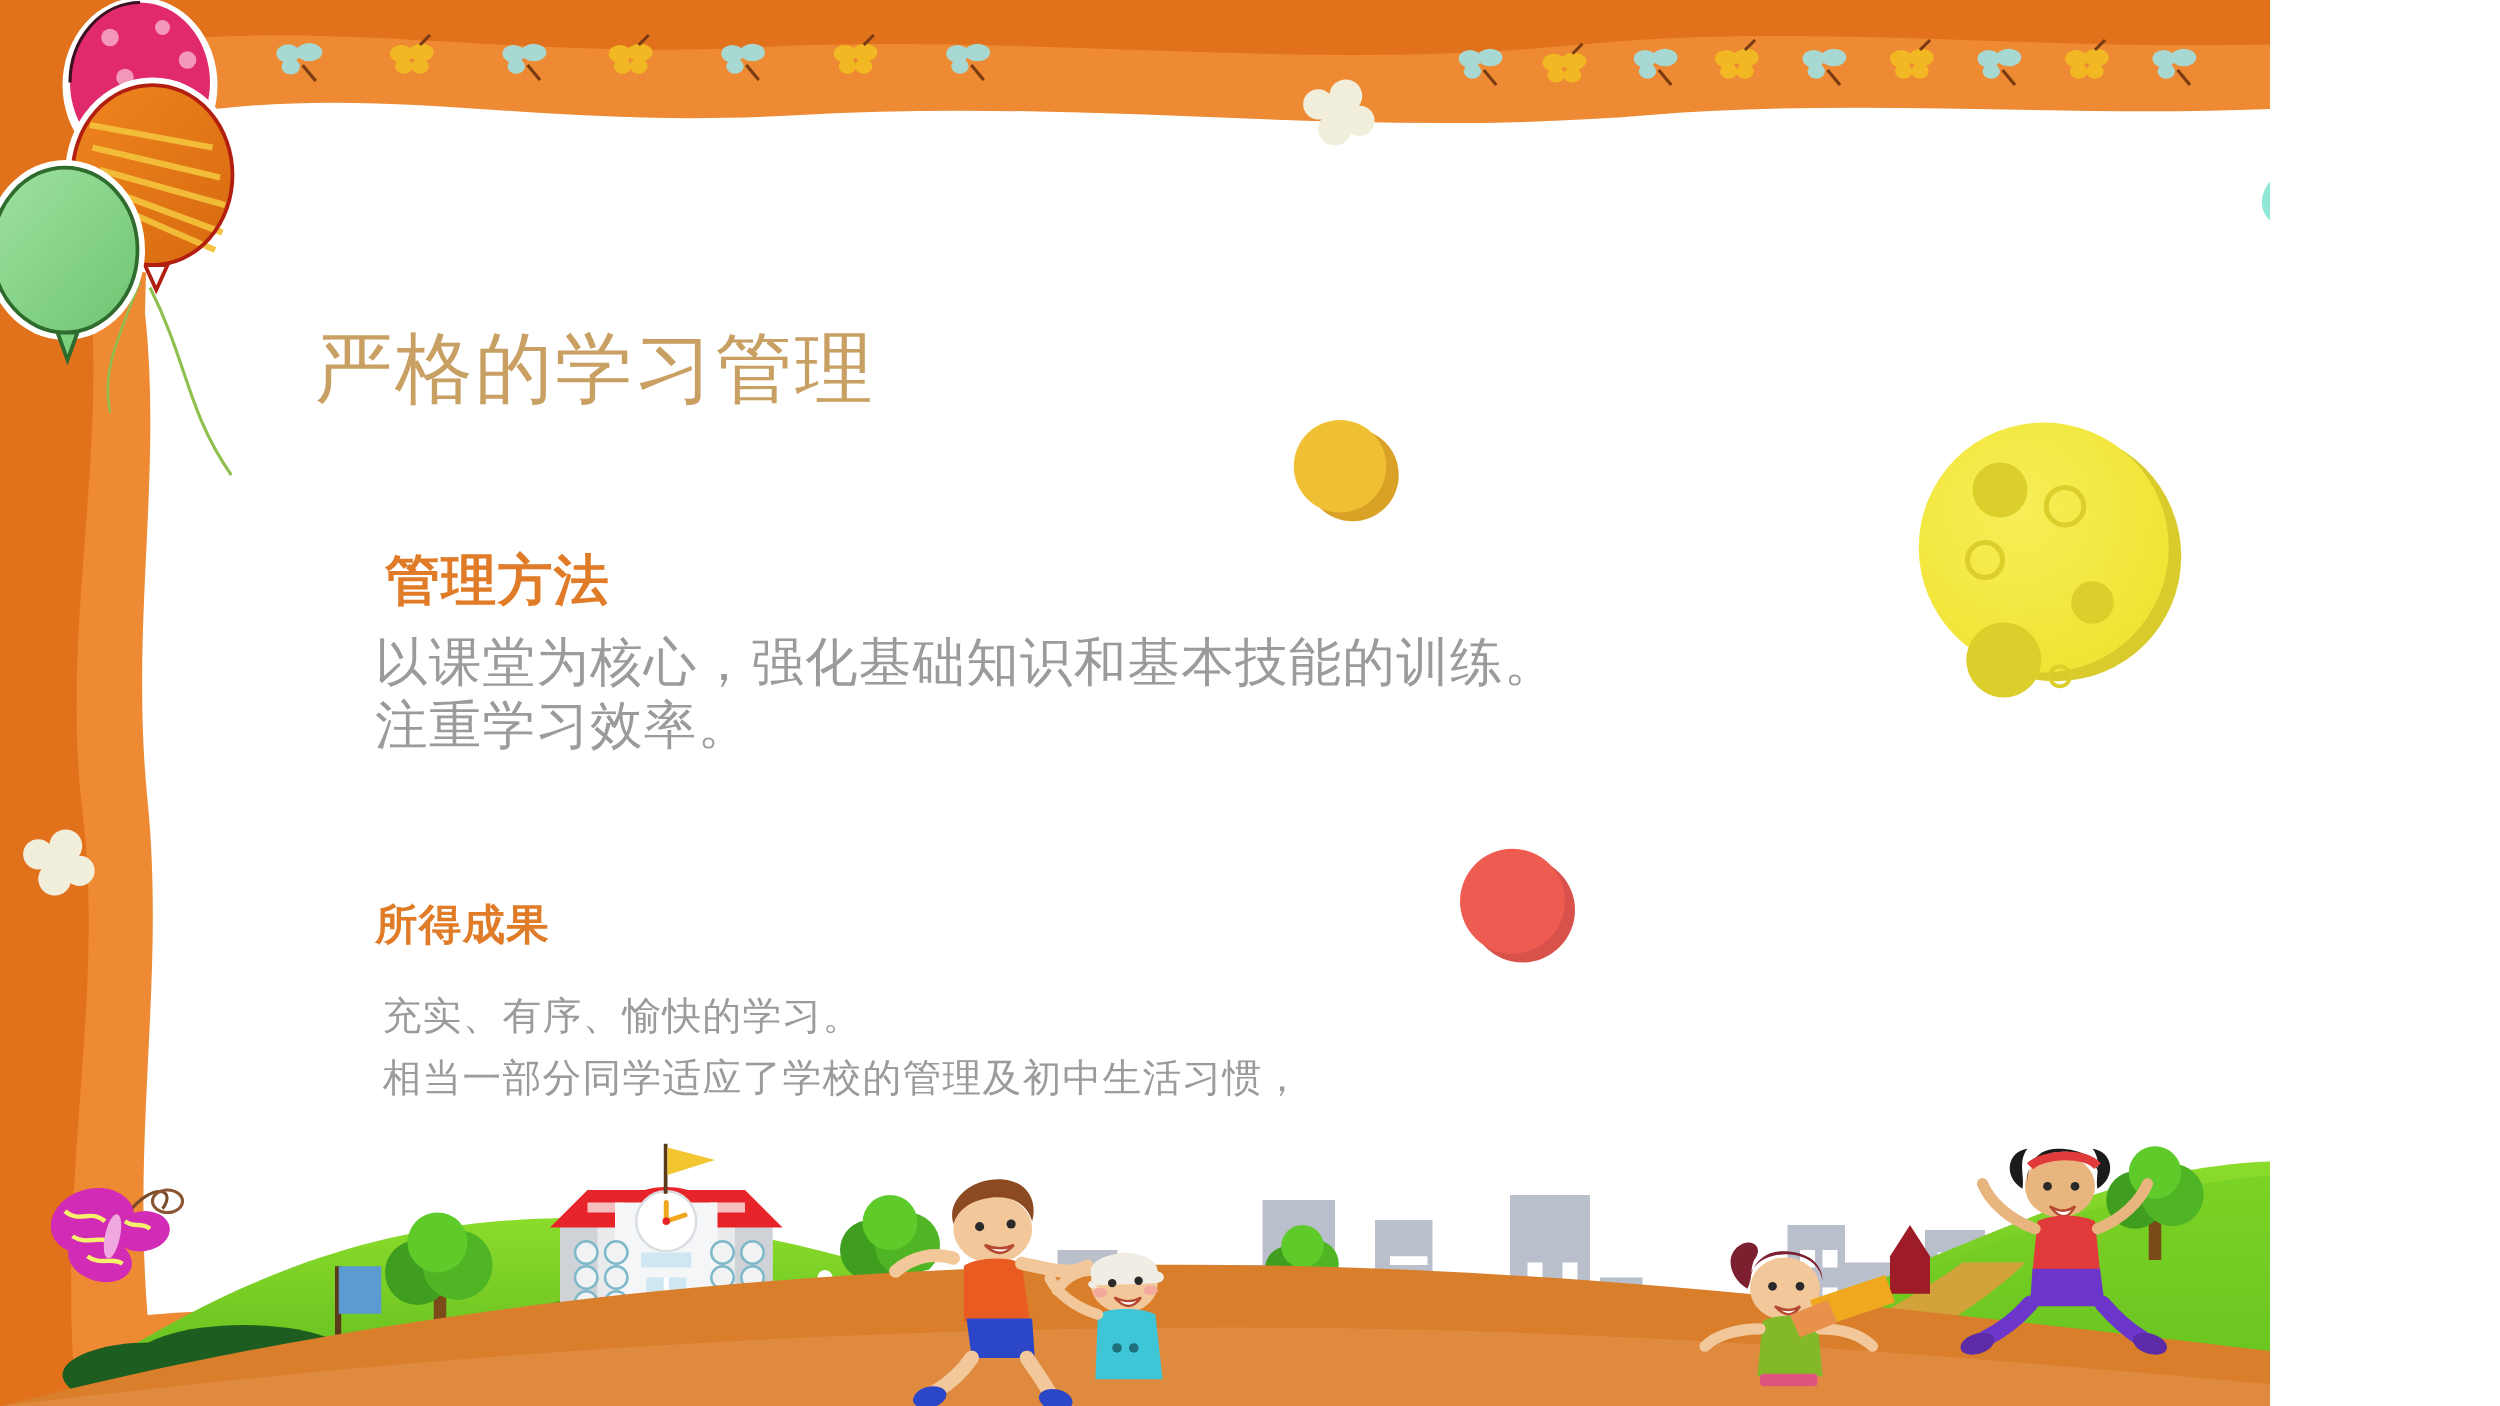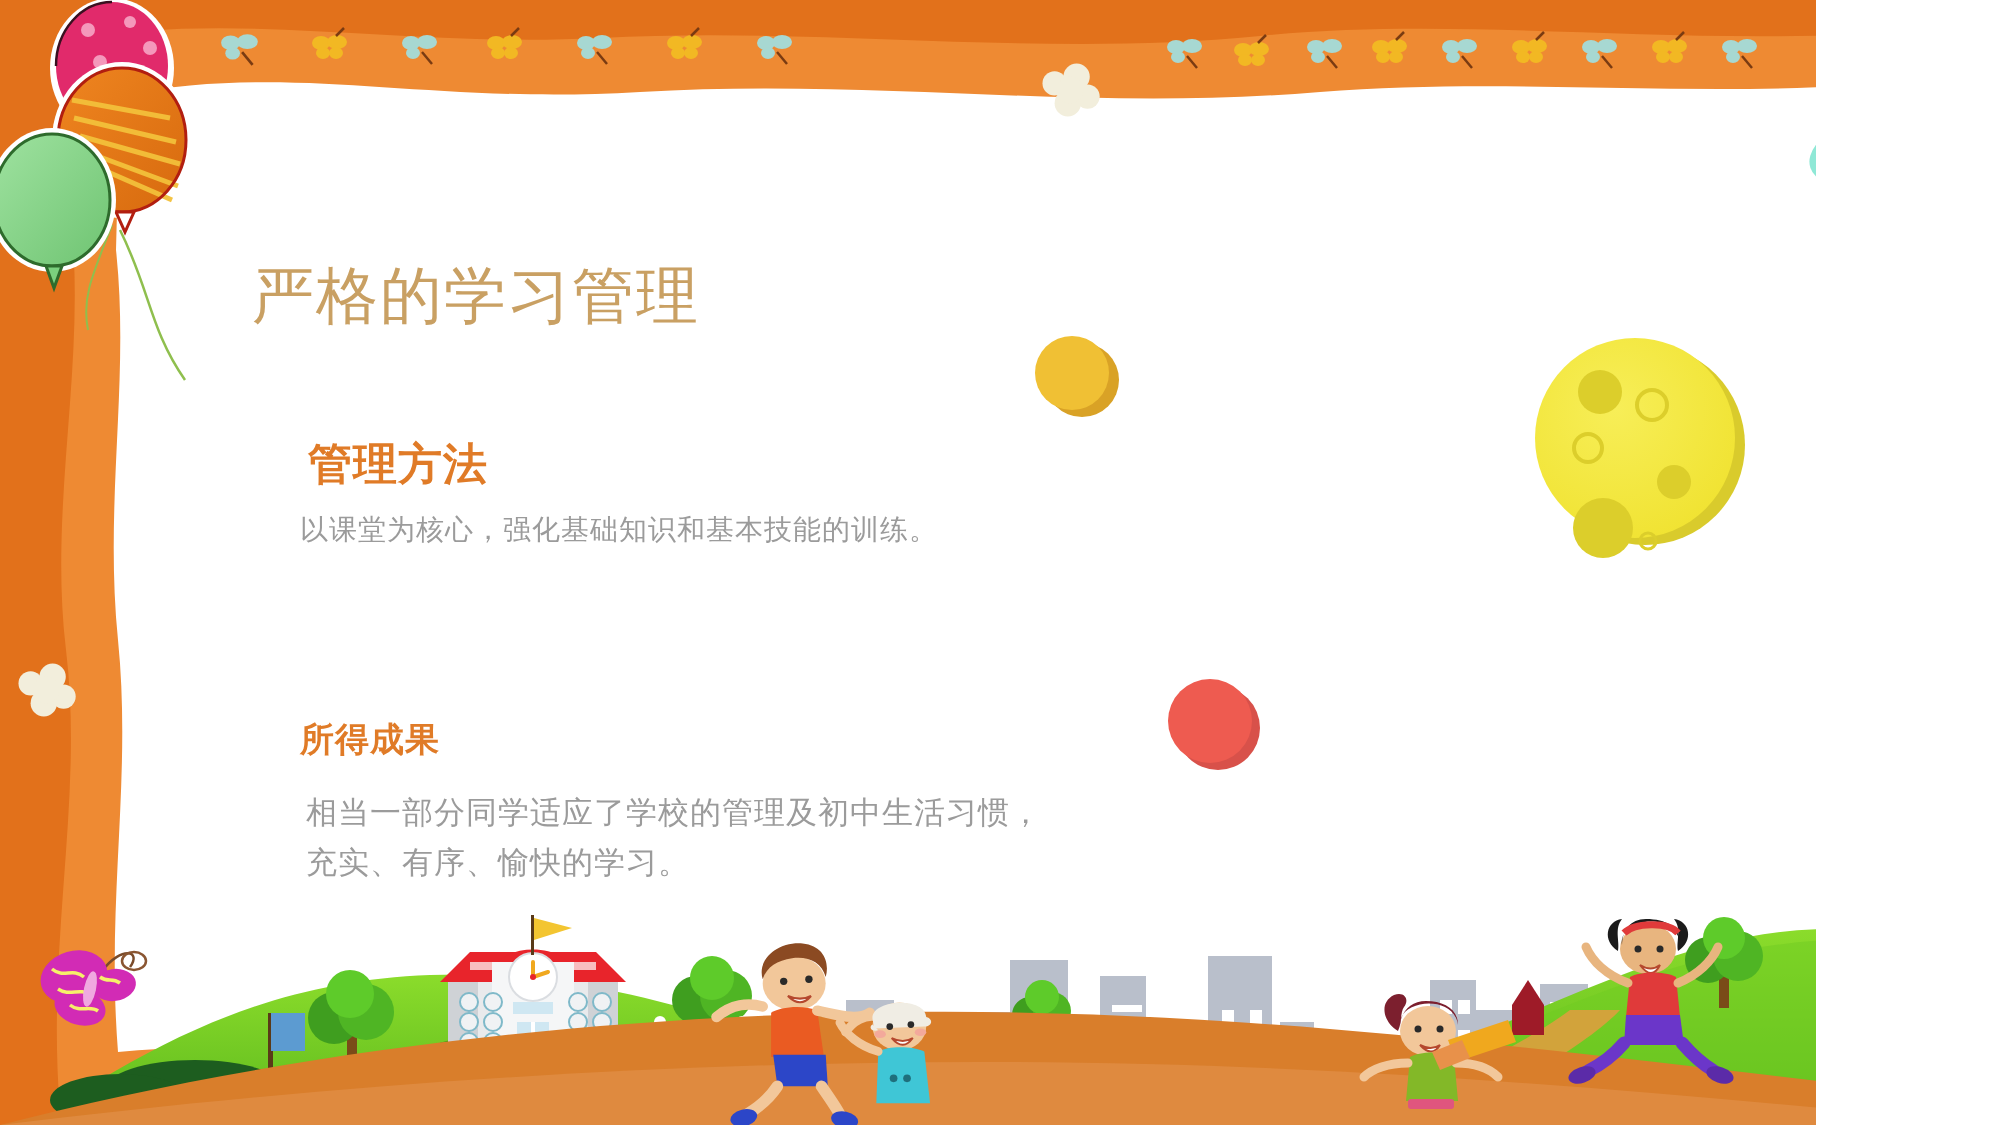--- a/index.html
+++ b/index.html
@@ -16,21 +16,21 @@
     position:absolute;left:252px;top:262px;
     font-size:62px;line-height:1.1;color:#C9A063;font-weight:400;
     letter-spacing:2px;white-space:nowrap;
   }
   .sec1-head{
     position:absolute;left:308px;top:435px;
     font-size:44px;font-weight:bold;color:#E07B27;letter-spacing:1px;white-space:nowrap;
   }
   .sec1-body{
     position:absolute;left:300px;top:505px;
-    font-size:28px;line-height:50px;color:#9B9B9B;letter-spacing:1px;white-space:nowrap;
+    font-size:42px;line-height:50px;color:#9B9B9B;letter-spacing:1px;white-space:nowrap;
   }
   .sec2-head{
     position:absolute;left:300px;top:717px;
     font-size:34px;font-weight:bold;color:#E07B27;letter-spacing:1px;white-space:nowrap;
   }
   .sec2-body{
     position:absolute;left:306px;top:788px;
     font-size:31px;line-height:50px;color:#9B9B9B;letter-spacing:1px;white-space:nowrap;
   }
   .line{display:block;}
@@ -590,23 +590,24 @@
   </svg>
 
   <div class="content">
 
     <div class="title">严格的学习管理</div>
 
     <div class="sec1-head">管理方法</div>
 
     <div class="sec1-body">
       <span class="line">以课堂为核心，强化基础知识和基本技能的训练。</span>
+      <span class="line">注重学习效率。</span>
     </div>
 
     <div class="sec2-head">所得成果</div>
 
     <div class="sec2-body">
+      <span class="line">充实、有序、愉快的学习。</span>
       <span class="line">相当一部分同学适应了学校的管理及初中生活习惯，</span>
-      <span class="line">充实、有序、愉快的学习。</span>
     </div>
 
   </div>
 </div>
 
 </body></html>

